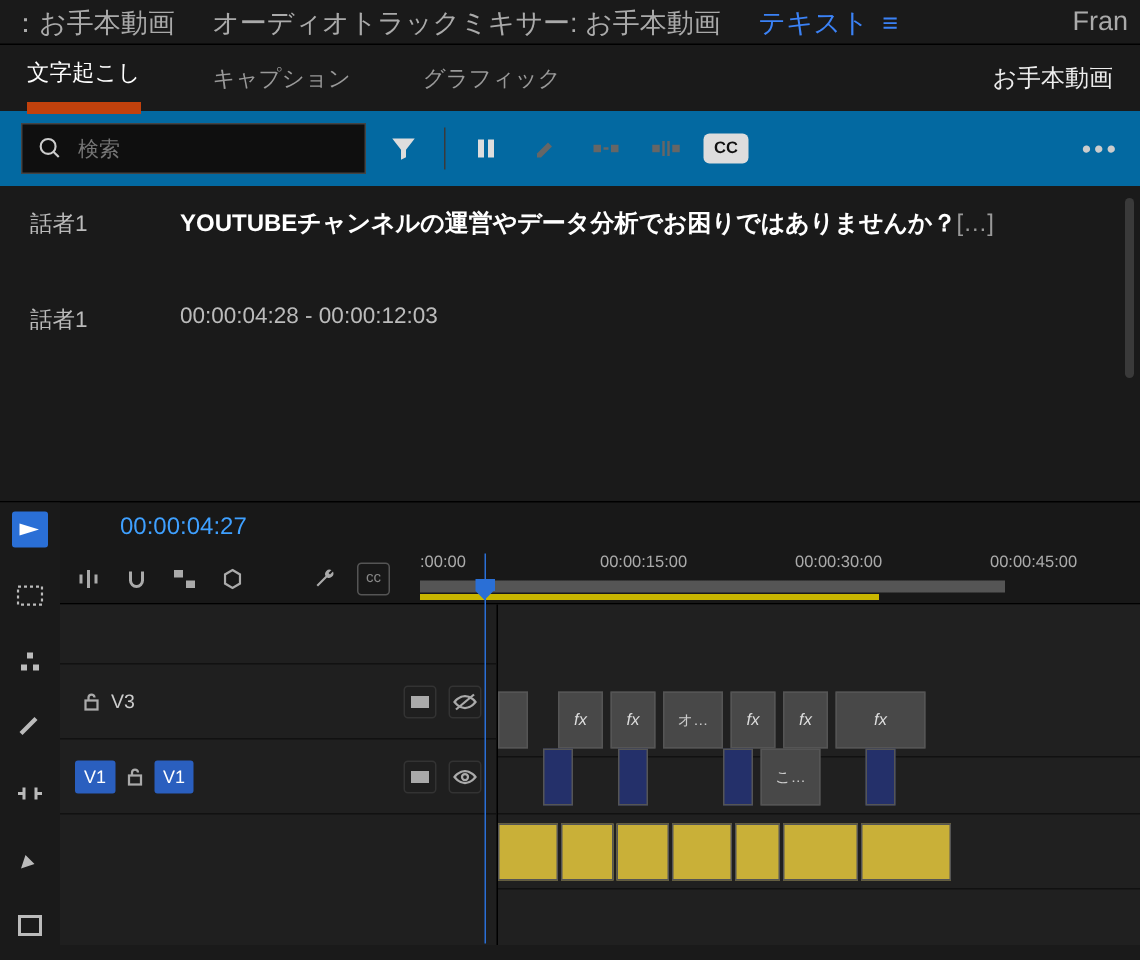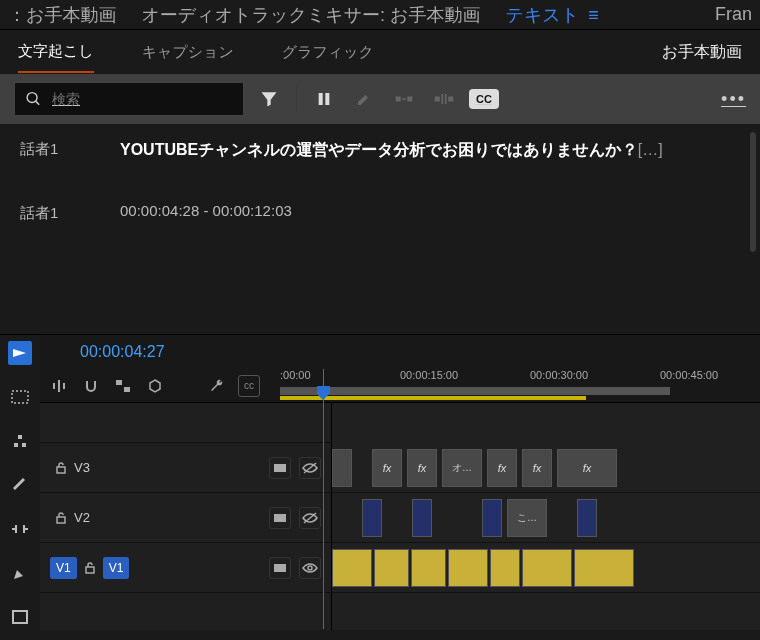--- a/index.html
+++ b/index.html
@@ -3,23 +3,23 @@
 <meta charset="utf-8">
 <style>
   * { box-sizing: border-box; margin: 0; padding: 0; font-family: "Hiragino Sans", "Meiryo", sans-serif; }
   body { background:#1a1a1a; color:#ccc; width:760px; height:640px; overflow:hidden; font-size:13px; }
   .top-tabs { display:flex; align-items:center; height:30px; padding:0 8px; border-bottom:1px solid #000; background:#1a1a1a; gap:25px; }
   .top-tabs .tt { color:#aaa; font-size:18px; cursor:pointer; }
   .top-tabs .tt.active { color:#3b82f6; }
   .menu-icon { margin-left:4px; letter-spacing:-2px; }
   .sub-tabs { display:flex; align-items:center; height:44px; padding:0 18px; gap:48px; background:#1a1a1a; }
   .sub-tabs .st { color:#999; font-size:15px; cursor:pointer; padding:10px 0; }
-  .sub-tabs .st.active { color:#fff; border-bottom:2px solid #c2410c; }
+  .sub-tabs .st.active { color:#fff; border-bottom:8px solid #c2410c; }
   .sub-tabs .right-title { margin-left:auto; color:#eee; font-size:16px; }
-  .toolbar { display:flex; align-items:center; height:50px; padding:6px 14px; gap:10px; background:#404040;text-decoration:underline; }
+  .toolbar { display:flex; align-items:center; height:50px; padding:6px 14px; gap:10px; background:#0369a1; }
   .search-wrap { display:flex; align-items:center; background:#0f0f0f; border:1px solid #444; width:230px; height:34px; padding:0 10px; gap:10px; }
   .search-wrap input { flex:1; background:transparent; border:none; outline:none; color:#ccc; font-size:14px; }
   .tb-btn { width:30px; height:30px; display:flex; align-items:center; justify-content:center; color:#888; cursor:pointer; }
   .tb-btn.light { color:#ddd; }
   .tb-sep { width:1px; height:28px; background:#3a3a3a; margin:0 2px; }
   .cc-btn { background:#ddd; color:#111; font-weight:bold; font-size:11px; border-radius:4px; width:30px; height:20px; display:flex; align-items:center; justify-content:center; }
   .dots { margin-left:auto; letter-spacing:2px; font-size:18px; color:#ccc; cursor:pointer; }
   .transcript { padding:14px 20px 0 20px; height:210px; overflow:hidden; position:relative; }
   .t-row { display:flex; gap:40px; margin-bottom:40px; }
   .speaker { color:#bbb; font-size:15px; width:60px; flex-shrink:0; padding-top:2px; }
@@ -48,21 +48,21 @@
   .tracks { flex:1; display:flex; }
   .track-headers { width:292px; background:#1f1f1f; border-right:1px solid #000; }
   .track-row { height:50px; display:flex; align-items:center; border-bottom:1px solid #111; padding-left:10px; gap:2px; }
   .track-row.spacer { height:40px; }
   .th-icon { width:22px; height:22px; display:flex; align-items:center; justify-content:center; color:#aaa; cursor:pointer; font-size:14px; }
   .th-icon.boxed { border:1px solid #333; border-radius:3px; }
   .th-right { margin-left:auto; display:flex; gap:8px; padding-right:10px; }
   .v1-chip { background:#2a5fbf; color:#ffffff; font-size:12px; padding:4px 6px; border-radius:2px; }
   .track-content { flex:1; position:relative; background:#202020; }
   .tc-row { position:absolute; left:0; right:0; height:50px; border-bottom:1px solid #111; }
-  .tc-row.r1 { top:40px; }
+  .tc-row.r1 { top:52px; }
   .tc-row.r2 { top:90px; }
   .tc-row.r3 { top:140px; }
   .clip { position:absolute; top:6px; height:38px; border:1px solid #555; background:#2b2b2b; display:flex; align-items:center; justify-content:center; font-size:10px; color:#ccc; overflow:hidden; }
   .clip.g { background:#484848; }
   .clip.b { background:#24306a; }
   .clip.y { background:#c9b038; }
   .fx { font-style:italic; color:#ddd; font-size:11px; }
   svg { display:block; }
 </style>
 </head>
@@ -258,42 +258,20 @@
               </div>
             <div class="th-icon boxed">
                 <svg width="16" height="12" viewBox="0 0 16 12" fill="none" stroke="#aaa" stroke-width="1.5">
                   <path d="M1 6s3-4 7-4 7 4 7 4-3 4-7 4-7-4-7-4z"></path>
                   <line x1="2" y1="11" x2="14" y2="1"></line>
                 </svg>
               </div>
           </div>
         </div>
         <div class="track-row">
-          <div class="th-icon">
-              <svg width="14" height="14" viewBox="0 0 14 14" fill="none" stroke="#aaa" stroke-width="1.5">
-                <rect x="3" y="6" width="8" height="6"></rect>
-                <path d="M5 6V4a2 2 0 0 1 4 0"></path>
-              </svg>
-            </div>
-          <span>V2</span>
-          <div class="th-right">
-            <div class="th-icon boxed">
-                <svg width="14" height="12" viewBox="0 0 14 12" fill="#aaa">
-                  <rect x="1" y="2" width="12" height="8"></rect>
-                </svg>
-              </div>
-            <div class="th-icon boxed">
-                <svg width="16" height="12" viewBox="0 0 16 12" fill="none" stroke="#aaa" stroke-width="1.5">
-                  <path d="M1 6s3-4 7-4 7 4 7 4-3 4-7 4-7-4-7-4z"></path>
-                  <line x1="2" y1="11" x2="14" y2="1"></line>
-                </svg>
-              </div>
-          </div>
-        </div>
-        <div class="track-row">
           <span class="v1-chip">V1</span>
           <div class="th-icon">
               <svg width="14" height="14" viewBox="0 0 14 14" fill="none" stroke="#aaa" stroke-width="1.5">
                 <rect x="3" y="6" width="8" height="6"></rect>
                 <path d="M5 6V4a2 2 0 0 1 4 0"></path>
               </svg>
             </div>
           <span class="v1-chip">V1</span>
           <div class="th-right">
             <div class="th-icon boxed">

